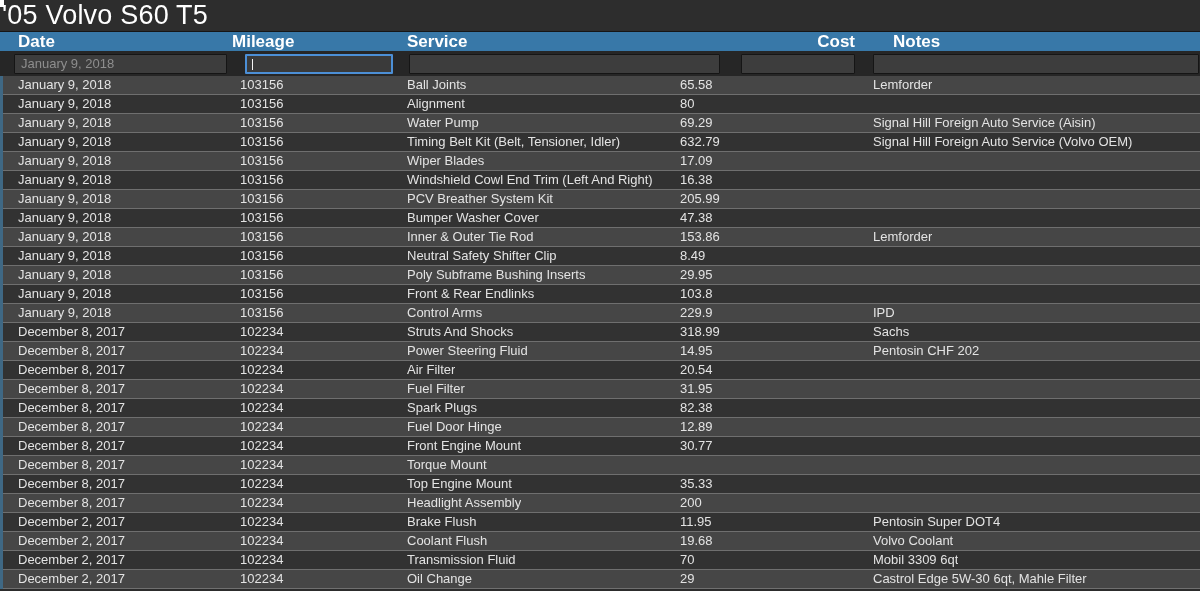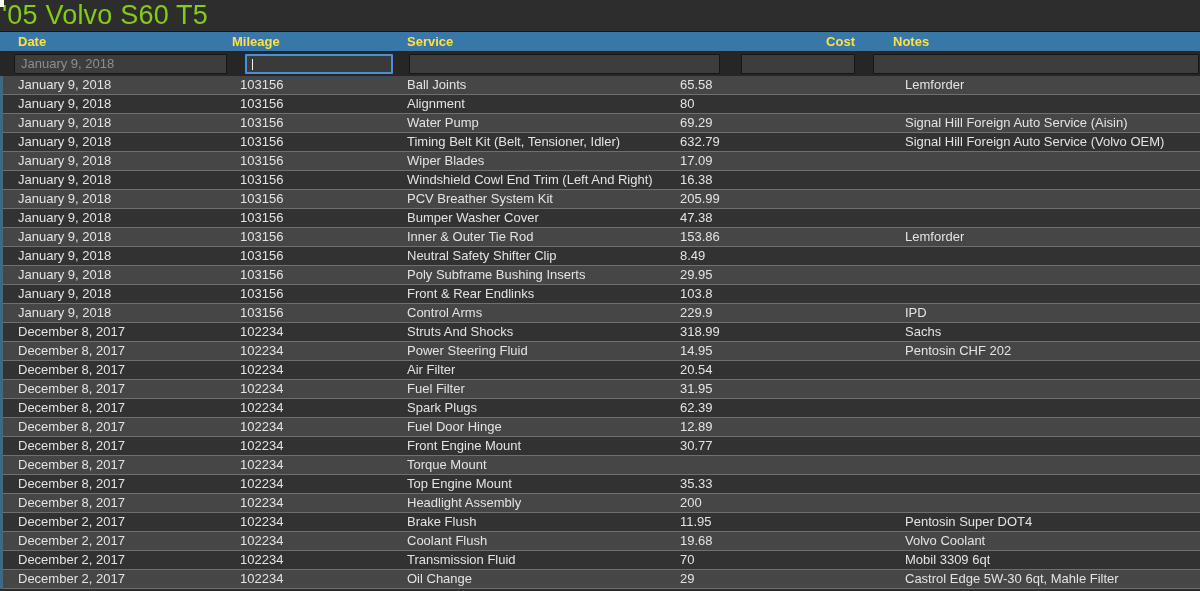--- a/index.html
+++ b/index.html
@@ -22,38 +22,38 @@
     border-bottom: 1px solid #161616;
     overflow: hidden;
   }
   .titlebar .title {
     position: absolute;
     left: 2px;
     top: 0px;
     font-size: 27px;
     font-weight: 500;
     letter-spacing: 0.2px;
-    color: #84cc16;
+    color: #ffffff;
     white-space: nowrap;
   }
   .corner-artifact {
     position: absolute;
     left: 0; top: 0;
     width: 4px; height: 7px;
     background: #ffffff;
     z-index: 5;
   }
 
   
   .header-row {
     position: relative;
     height: 19px;
     background: #3878a8;
-    color: #fde047;
-    font-size: 13px;
+    color: #ffffff;
+    font-size: 17px;
     font-weight: bold;
     line-height: 19px;
   }
   .hcell { position: absolute; top: 0; white-space: nowrap; cursor: default; }
   .h-date    { left: 18px; }
   .h-mileage { left: 232px; width: 152px; text-align: left; }
   .h-service { left: 407px; }
   .h-cost    { left: 680px; width: 175px; text-align: right; }
   .h-notes   { left: 873px; padding-left: 20px; }
 
@@ -107,21 +107,21 @@
     color: #e3e3e3;
     cursor: default;
   }
   .row:nth-child(odd)  { background: #464646; }
   .row:nth-child(even) { background: #323232; }
   .cell { position: absolute; top: 0; white-space: nowrap; overflow: hidden; }
   .c-date    { left: 15px; }
   .c-mileage { left: 237px; width: 152px; text-align: left; }
   .c-service { left: 404px; }
   .c-cost    { left: 677px; width: 175px; text-align: left; }
-  .c-notes   { left: 902px; }
+  .c-notes   { left: 870px; }
 </style>
 </head>
 <body>
 
 <div class="app">
 
   <div class="corner-artifact"></div>
 
   <div class="titlebar">
     <div class="title">'05 Volvo S60 T5</div>
@@ -262,21 +262,21 @@
         <div class="cell c-date">December 8, 2017</div>
         <div class="cell c-mileage">102234</div>
         <div class="cell c-service">Fuel Filter</div>
         <div class="cell c-cost">31.95</div>
         <div class="cell c-notes"></div>
       </div>
       <div class="row">
         <div class="cell c-date">December 8, 2017</div>
         <div class="cell c-mileage">102234</div>
         <div class="cell c-service">Spark Plugs</div>
-        <div class="cell c-cost">62.39</div>
+        <div class="cell c-cost">82.38</div>
         <div class="cell c-notes"></div>
       </div>
       <div class="row">
         <div class="cell c-date">December 8, 2017</div>
         <div class="cell c-mileage">102234</div>
         <div class="cell c-service">Fuel Door Hinge</div>
         <div class="cell c-cost">12.89</div>
         <div class="cell c-notes"></div>
       </div>
       <div class="row">

